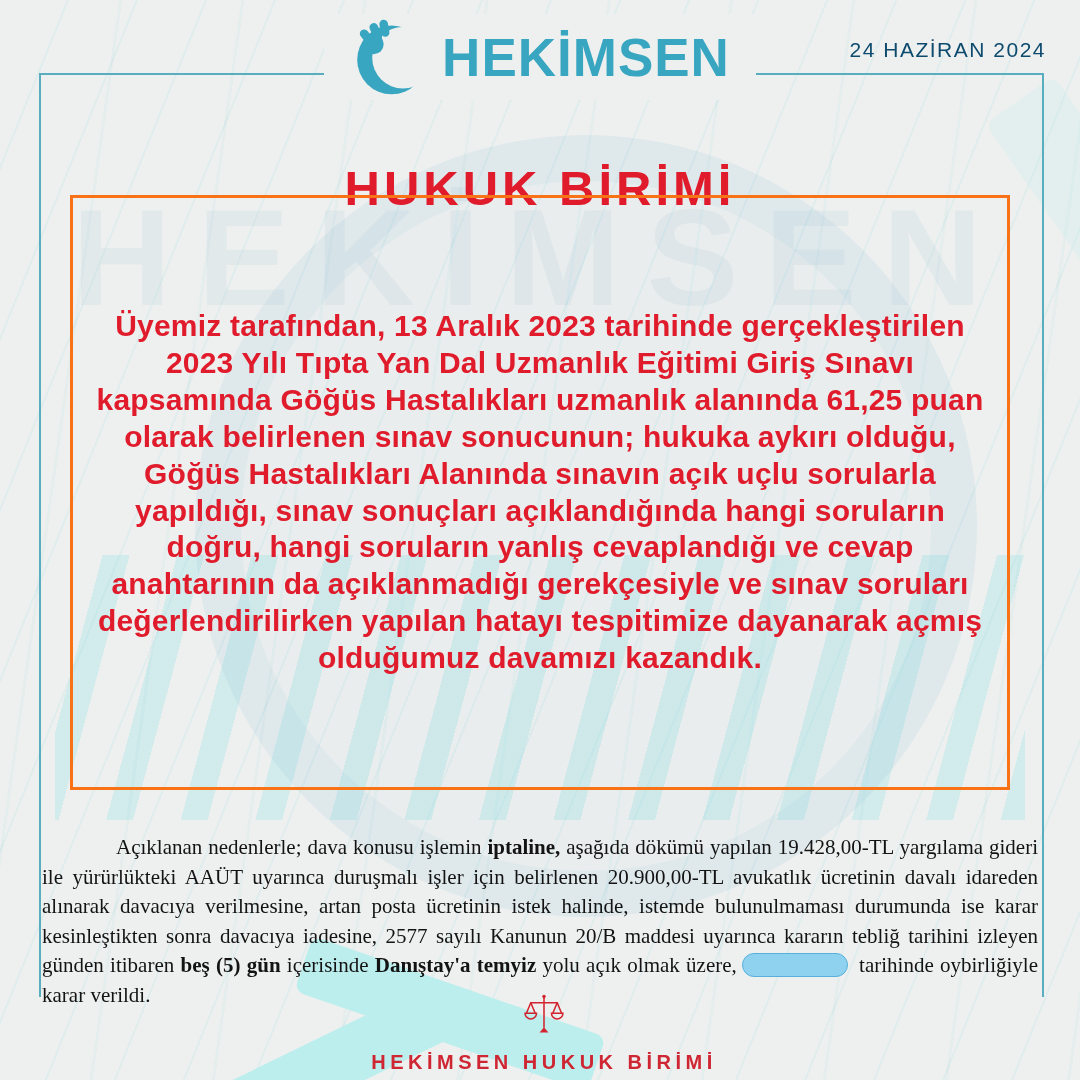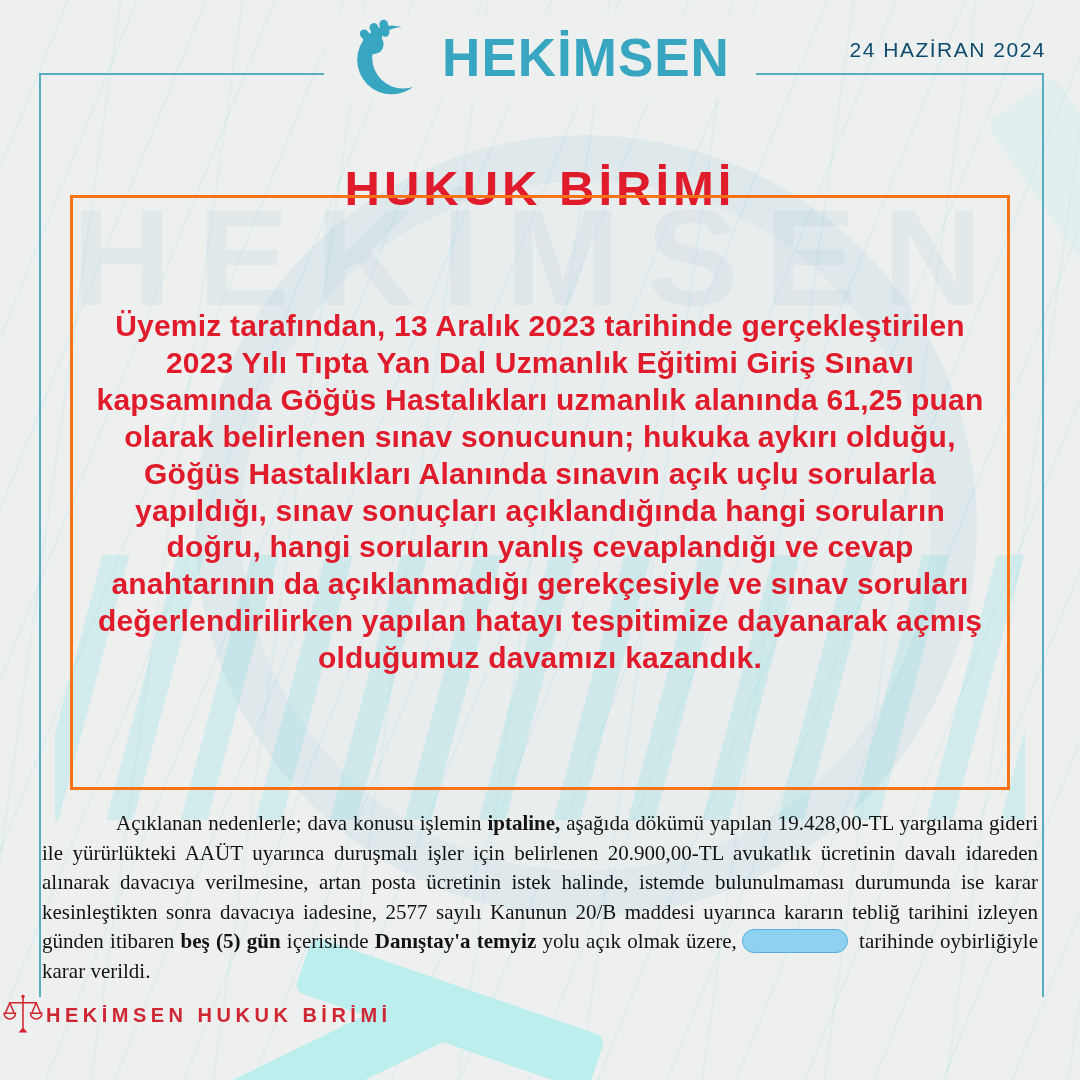--- a/index.html
+++ b/index.html
@@ -67,35 +67,35 @@
     padding:14px 16px;
     align-items:center;
   }
   .red-box p{
     margin:0;text-align:center;
     font-size:30px;line-height:1.23;font-weight:800;letter-spacing:.2px;
     color:#e01b2b;
   }
   
   .decision{
-    position:absolute;left:42px;top:788px;width:996px;z-index:2;
+    position:absolute;left:42px;top:812px;width:996px;z-index:2;
     font-family:"Liberation Serif", serif;
     font-size:21px;line-height:29.5px;color:#131313;
     text-align:justify;text-indent:74px;
   }
   .decision .b{font-weight:bold;}
   .redaction{
     display:inline-block;width:104px;height:22px;
     background:#8ed2f0;border:1.5px solid #57b0dc;border-radius:12px;
     vertical-align:-5px;margin:0 5px;
   }
   
   .footer{
     position:absolute;left:0;right:0;top:993px;z-index:2;
-    display:flex;flex-direction:row;align-items:center;gap:0;
+    display:flex;flex-direction:column;align-items:center;gap:14px;padding-left:8px;
   }
   .footer-label{
     font-size:20px;font-weight:600;letter-spacing:4.5px;color:#cf2633;
   }
 </style>
 </head>
 <body>
 
 <div class="bg-stripes"></div>
 <div class="watermark-ring"></div>

